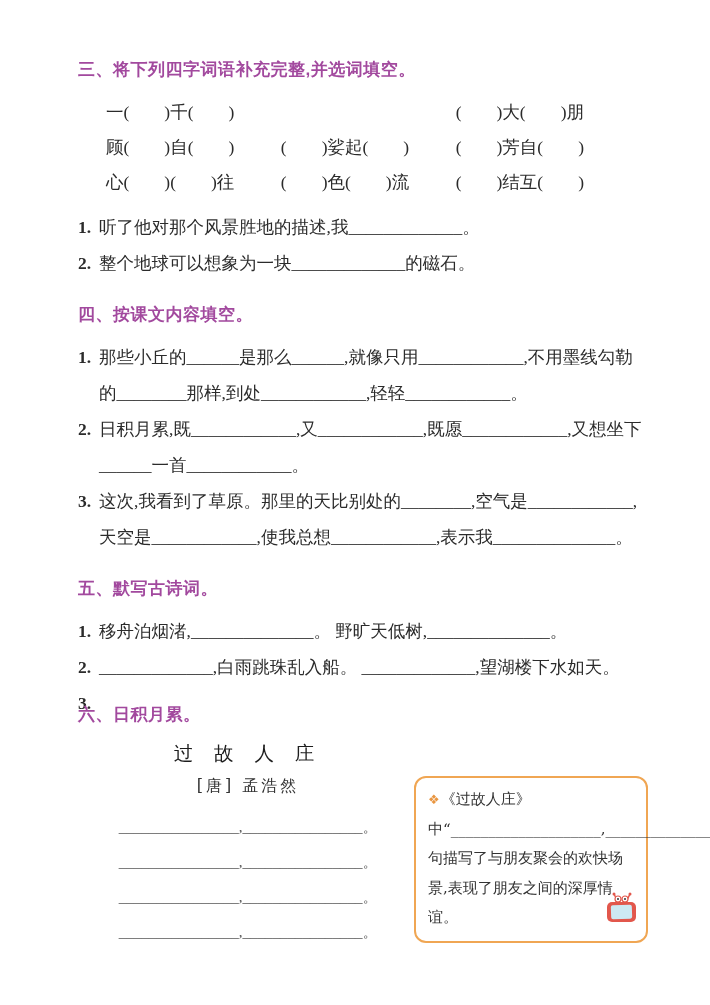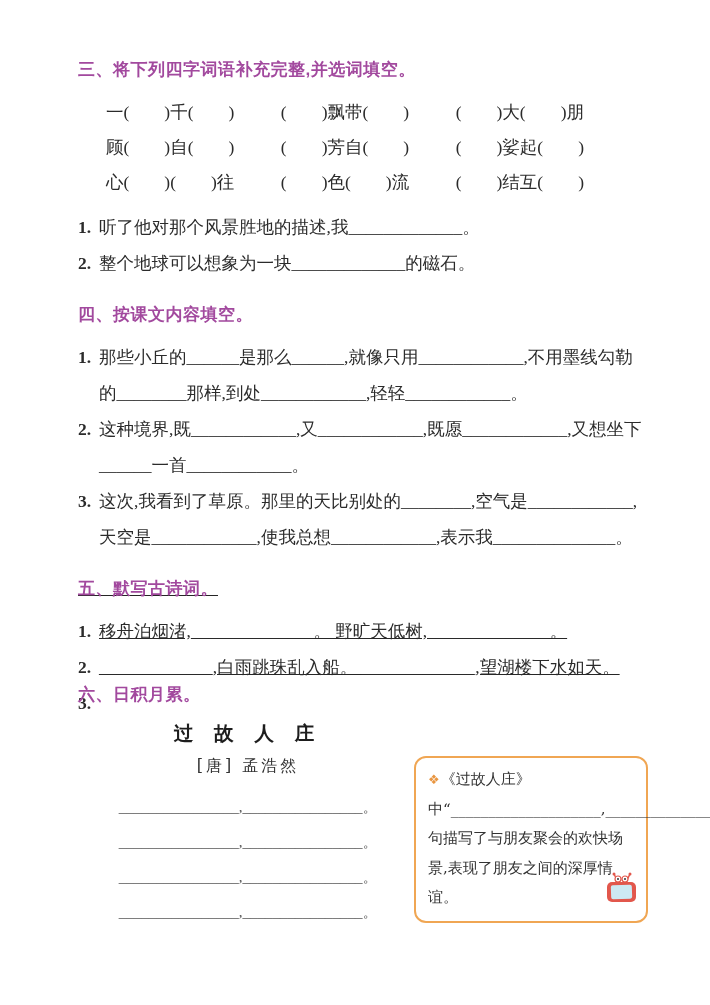--- a/index.html
+++ b/index.html
@@ -26,27 +26,27 @@
 
   
   .item{
     position:relative;padding-left:21px;
     font-size:17.5px;line-height:36px;color:#2b2b2b;
   }
   .item .num{
     position:absolute;left:0;top:0;font-weight:bold;
   }
   .sec{margin-bottom:24px;}
-  .sec-tight{text-decoration:underline;}
+  .sec-tight{margin-bottom:20px;}
 
   
   .sec6{position:relative;margin-bottom:12px;}
   .poem{width:340px;text-align:center;}
   .poem-title{
-    font-size:19.5px;font-weight:bold;letter-spacing:8px;
+    font-size:19.5px;font-weight:normal;letter-spacing:8px;
     color:#1d1d1d;margin:17px 0 0 0;line-height:26px;
   }
   .poem-author{
     font-family:"DejaVu Serif",serif;
     font-size:16px;letter-spacing:3px;color:#333;
     margin:7px 0 12px 0;line-height:24px;
   }
   .poem-line{
     font-size:15px;line-height:35px;color:#555;
     white-space:nowrap;
@@ -67,27 +67,26 @@
 </head>
 <body>
 
 <div class="page">
 
   <section class="sec">
     <h2 class="hd">三、将下列四字词语补充完整,并选词填空。</h2>
     <div class="idiom-grid">
       <div class="idiom-row">
         <span>一(        )千(        )</span>
-        <span>(        )飘带(        )</span>
         <span>(        )大(        )朋</span>
       </div>
       <div class="idiom-row">
         <span>顾(        )自(        )</span>
+        <span>(        )娑起(        )</span>
         <span>(        )芳自(        )</span>
-        <span>(        )娑起(        )</span>
       </div>
       <div class="idiom-row">
         <span>心(        )(        )往</span>
         <span>(        )色(        )流</span>
         <span>(        )结互(        )</span>
       </div>
     </div>
     <div class="item">
       <b class="num">1.</b>
       <span>听了他对那个风景胜地的描述,我_____________。</span>
@@ -99,21 +98,21 @@
   </section>
 
   <section class="sec">
     <h2 class="hd">四、按课文内容填空。</h2>
     <div class="item">
       <b class="num">1.</b>
       <span>那些小丘的______是那么______,就像只用____________,不用墨线勾勒的________那样,到处____________,轻轻____________。</span>
     </div>
     <div class="item">
       <b class="num">2.</b>
-      <span>这种境界,既____________,又____________,既愿____________,又想坐下______一首____________。</span>
+      <span>日积月累,既____________,又____________,既愿____________,又想坐下______一首____________。</span>
     </div>
     <div class="item">
       <b class="num">3.</b>
       <span>这次,我看到了草原。那里的天比别处的________,空气是____________,天空是____________,使我总想____________,表示我______________。</span>
     </div>
   </section>
 
   <section class="sec-tight">
     <h2 class="hd">五、默写古诗词。</h2>
     <div class="item">

